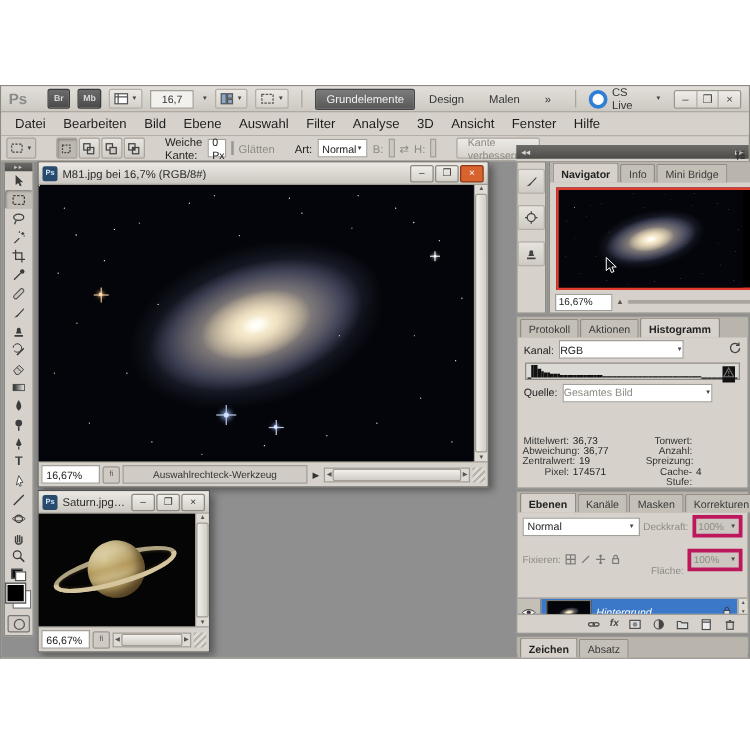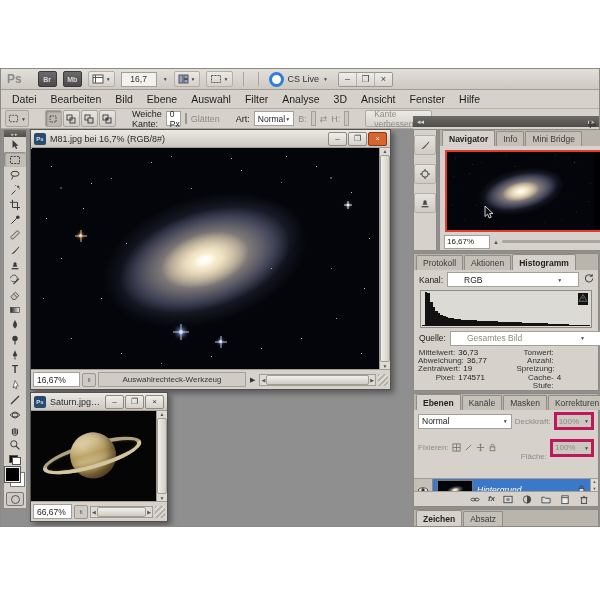--- a/index.html
+++ b/index.html
@@ -178,30 +178,30 @@
   .nav-foot{height:15px;display:flex;align-items:center;gap:3px;padding:0 4px;}
   .nav-zoom{width:42px;height:12px;background:#fff;border:1px solid #a3a09a;font-size:8px;display:flex;
             align-items:center;padding-left:2px;color:#222;}
   .slider{flex:1;height:3px;background:#aaa69f;border-radius:2px;position:relative;}
   .mount{font-size:6px;color:#555;}
 
   .histpanel{height:138px;}
   .hist-row{display:flex;align-items:center;gap:4px;padding:2px 5px;}
   .hist-label{font-size:8.5px;color:#222;}
   .hist-select{flex:0 0 auto;width:98px;height:13px;background:#fff;border:1px solid #a3a09a;font-size:8.5px;
-               display:flex;align-items:center;justify-content:space-between;padding:0 16px;color:#222;}
+               display:flex;align-items:center;justify-content:space-between;padding:0 0;color:#222;}
   .refresh{margin-left:auto;}
   .refresh svg{width:11px;height:11px;stroke:#444;fill:none;stroke-width:1.1;}
   .hist-box{margin:1px 6px;height:54px;background:#dcdad5;border:1px solid #8d8a84;position:relative;
             display:flex;align-items:flex-end;padding:1px;box-sizing:border-box;}
   .hist-box span{flex:1;background:#121212;}
   .warn{position:absolute;right:3px;top:2px;}
   .warn svg{width:10px;height:10px;stroke:#777;fill:none;stroke-width:1;}
   .hist-select.dis{background:#ffffff;color:#8d8a84;width:118px;}
-  .stats{display:flex;padding:1px 4px 0 4px;gap:21px;}
+  .stats{display:flex;padding:1px 4px 0 4px;gap:21px;margin-top:24px;}
   .stats .col{flex:1;}
   .stat-row{display:flex;font-size:8px;line-height:8.2px;color:#222;}
   .stat-row .sl{flex:1;text-align:right;padding-right:3px;color:#333;}
   .stat-row .sv{flex:1;text-align:left;}
 
   .layerspanel{height:114px;}
   .lay-row{display:flex;align-items:center;gap:3px;padding:2px 4px;}
   .lay-select{width:96px;height:13px;background:#fff;border:1px solid #a3a09a;font-size:8.5px;
               display:flex;align-items:center;justify-content:space-between;padding:0 3px;color:#222;}
   .spin{width:34px;height:12px;border:3px solid #be185d;background:#ccc8c1;color:#8d8a84;font-size:8px;
@@ -256,20 +256,27 @@
           </svg>
       <span class="caret">▼</span>
     </span>
     <span class="bar-ico">
       <svg width="12" height="10" viewBox="0 0 12 10">
             <rect x="1.5" y="1.5" width="9" height="7" fill="none" stroke="#555" stroke-dasharray="2 1"></rect>
           </svg>
       <span class="caret">▼</span>
     </span>
     <span class="vsep"></span>
+    <span style="display:flex;gap:2px;">
+
+    <span class="ws-btn active">Grundelemente</span>
+          <span class="ws-btn">Design</span>
+          <span class="ws-btn">Malen</span>
+          <span class="ws-btn">»</span>
+        </span>
     <span class="vsep"></span>
     <span class="cslive">
       <span class="cs-ring"></span>
       <span>CS Live</span>
       <span class="caret">▼</span>
     </span>
     <span class="winctl">
       <span>–</span>
       <span>❐</span>
       <span>×</span>

